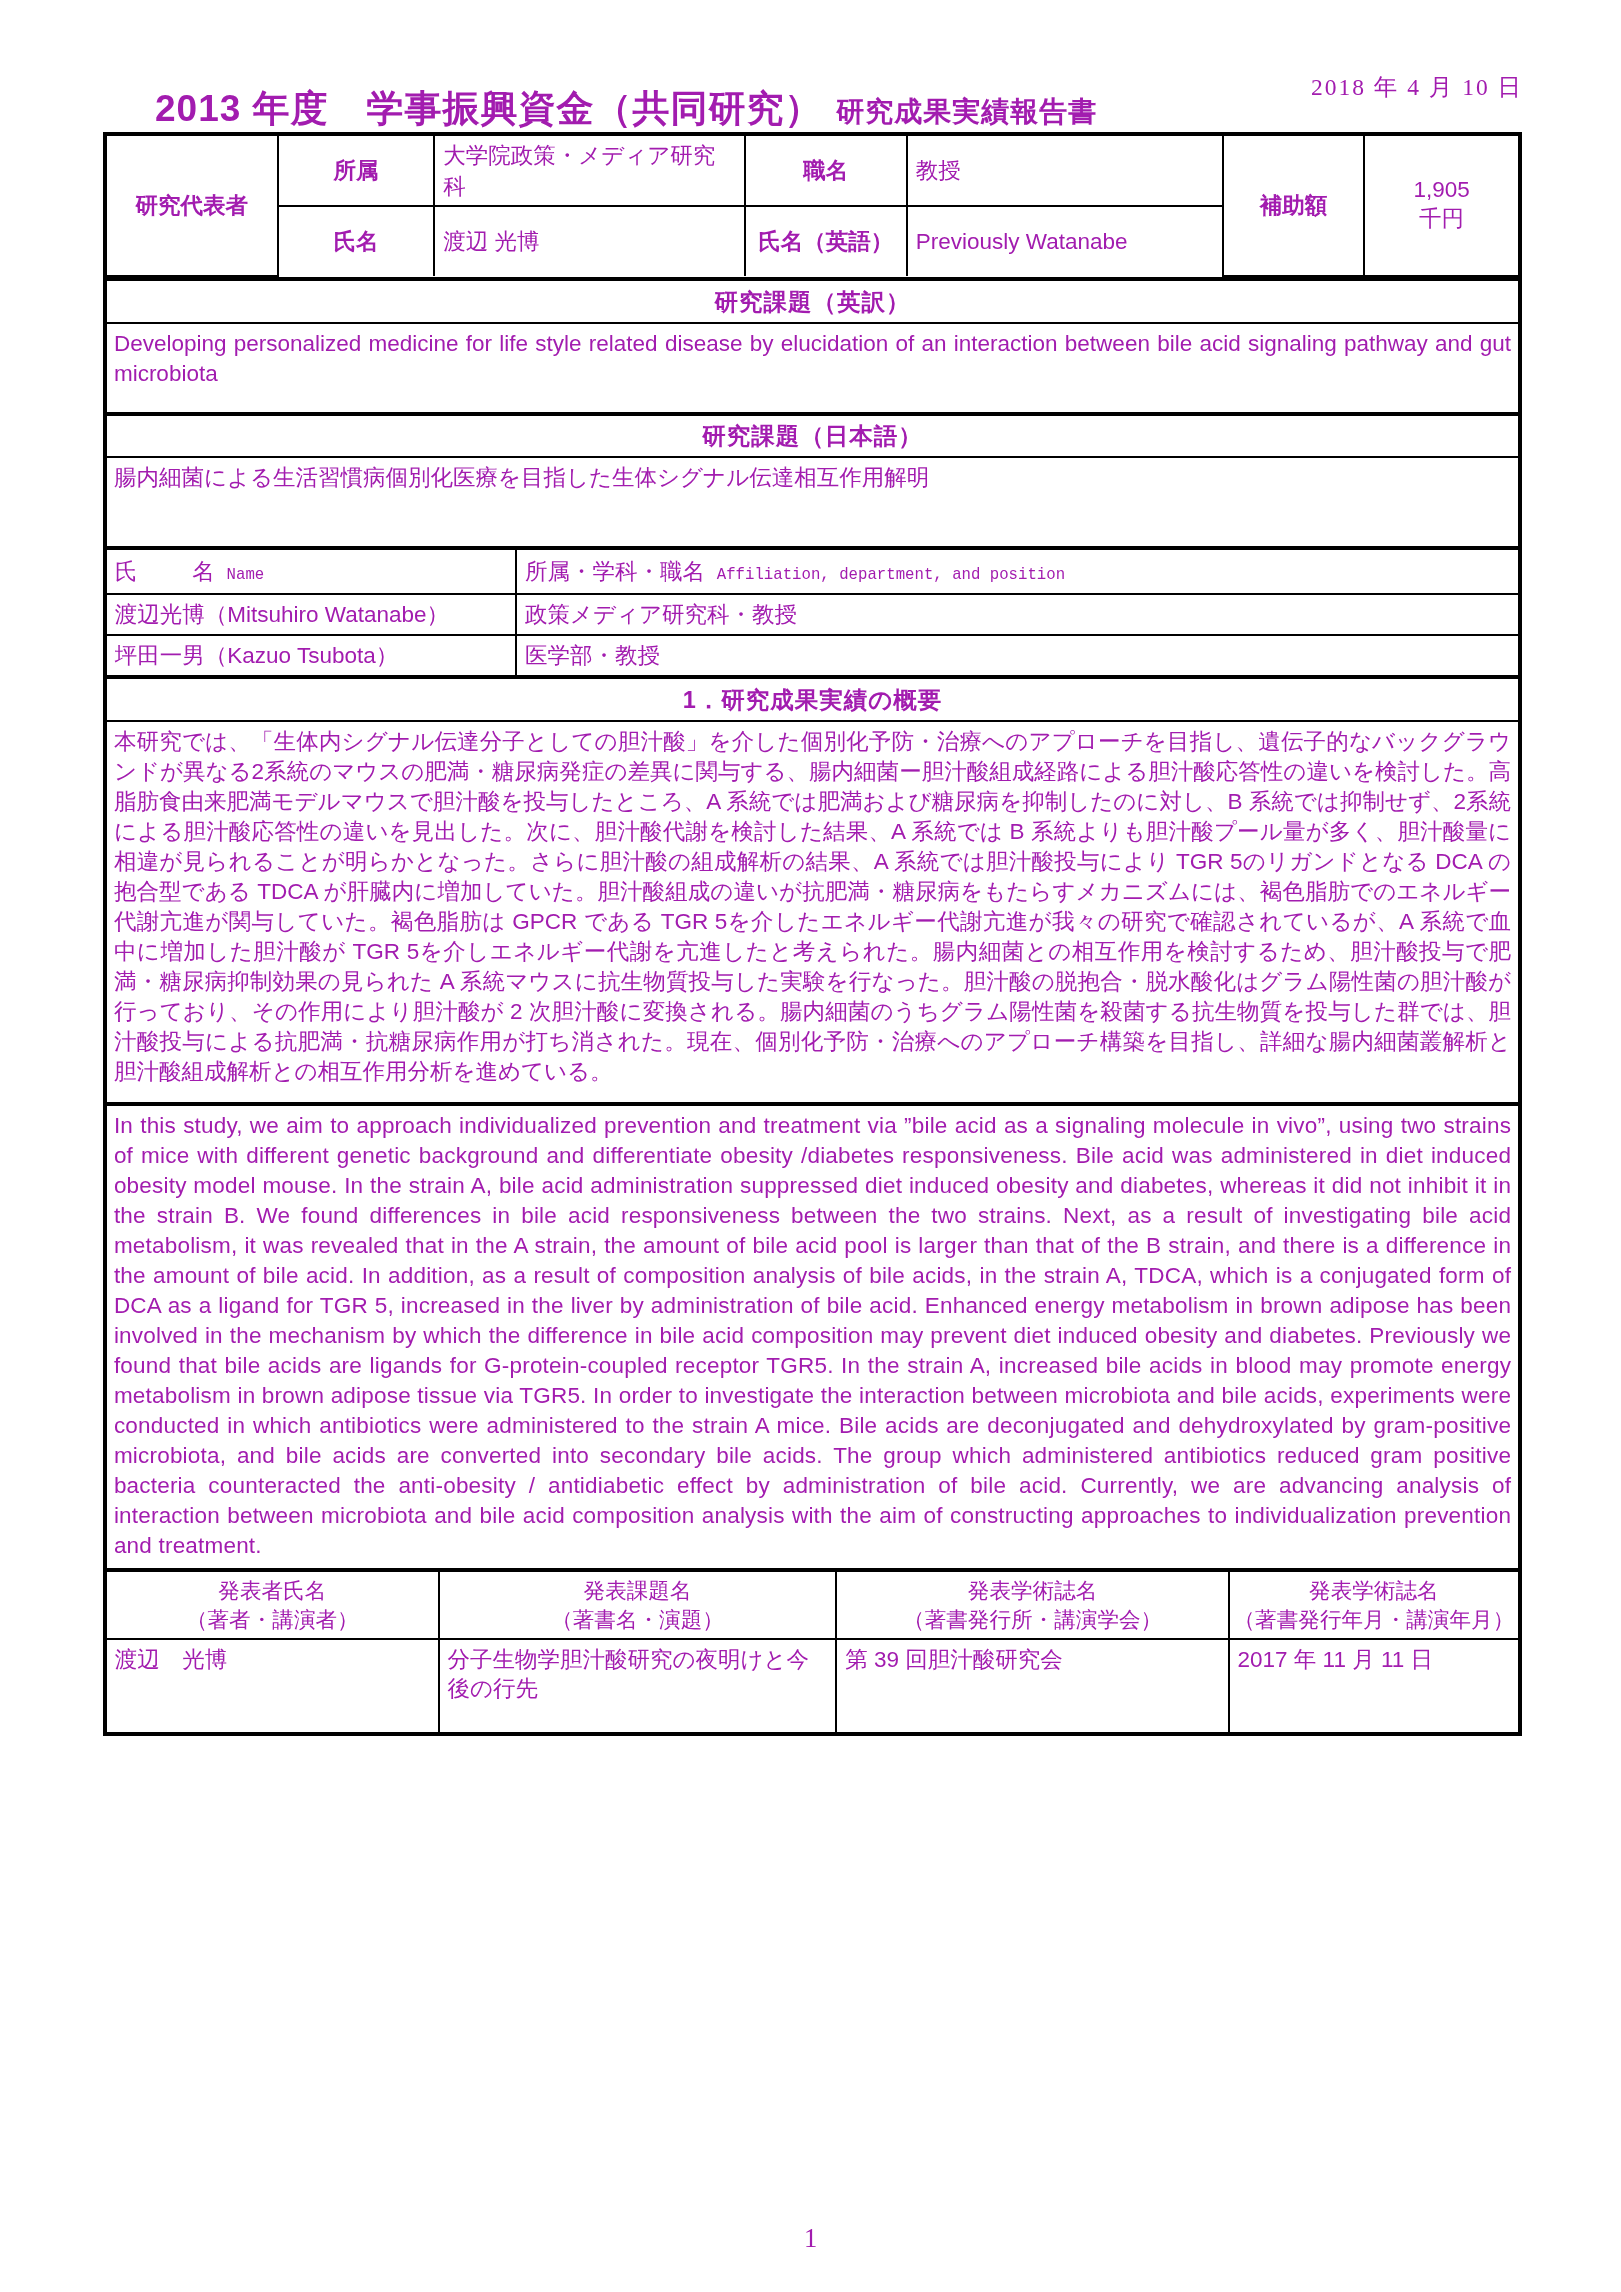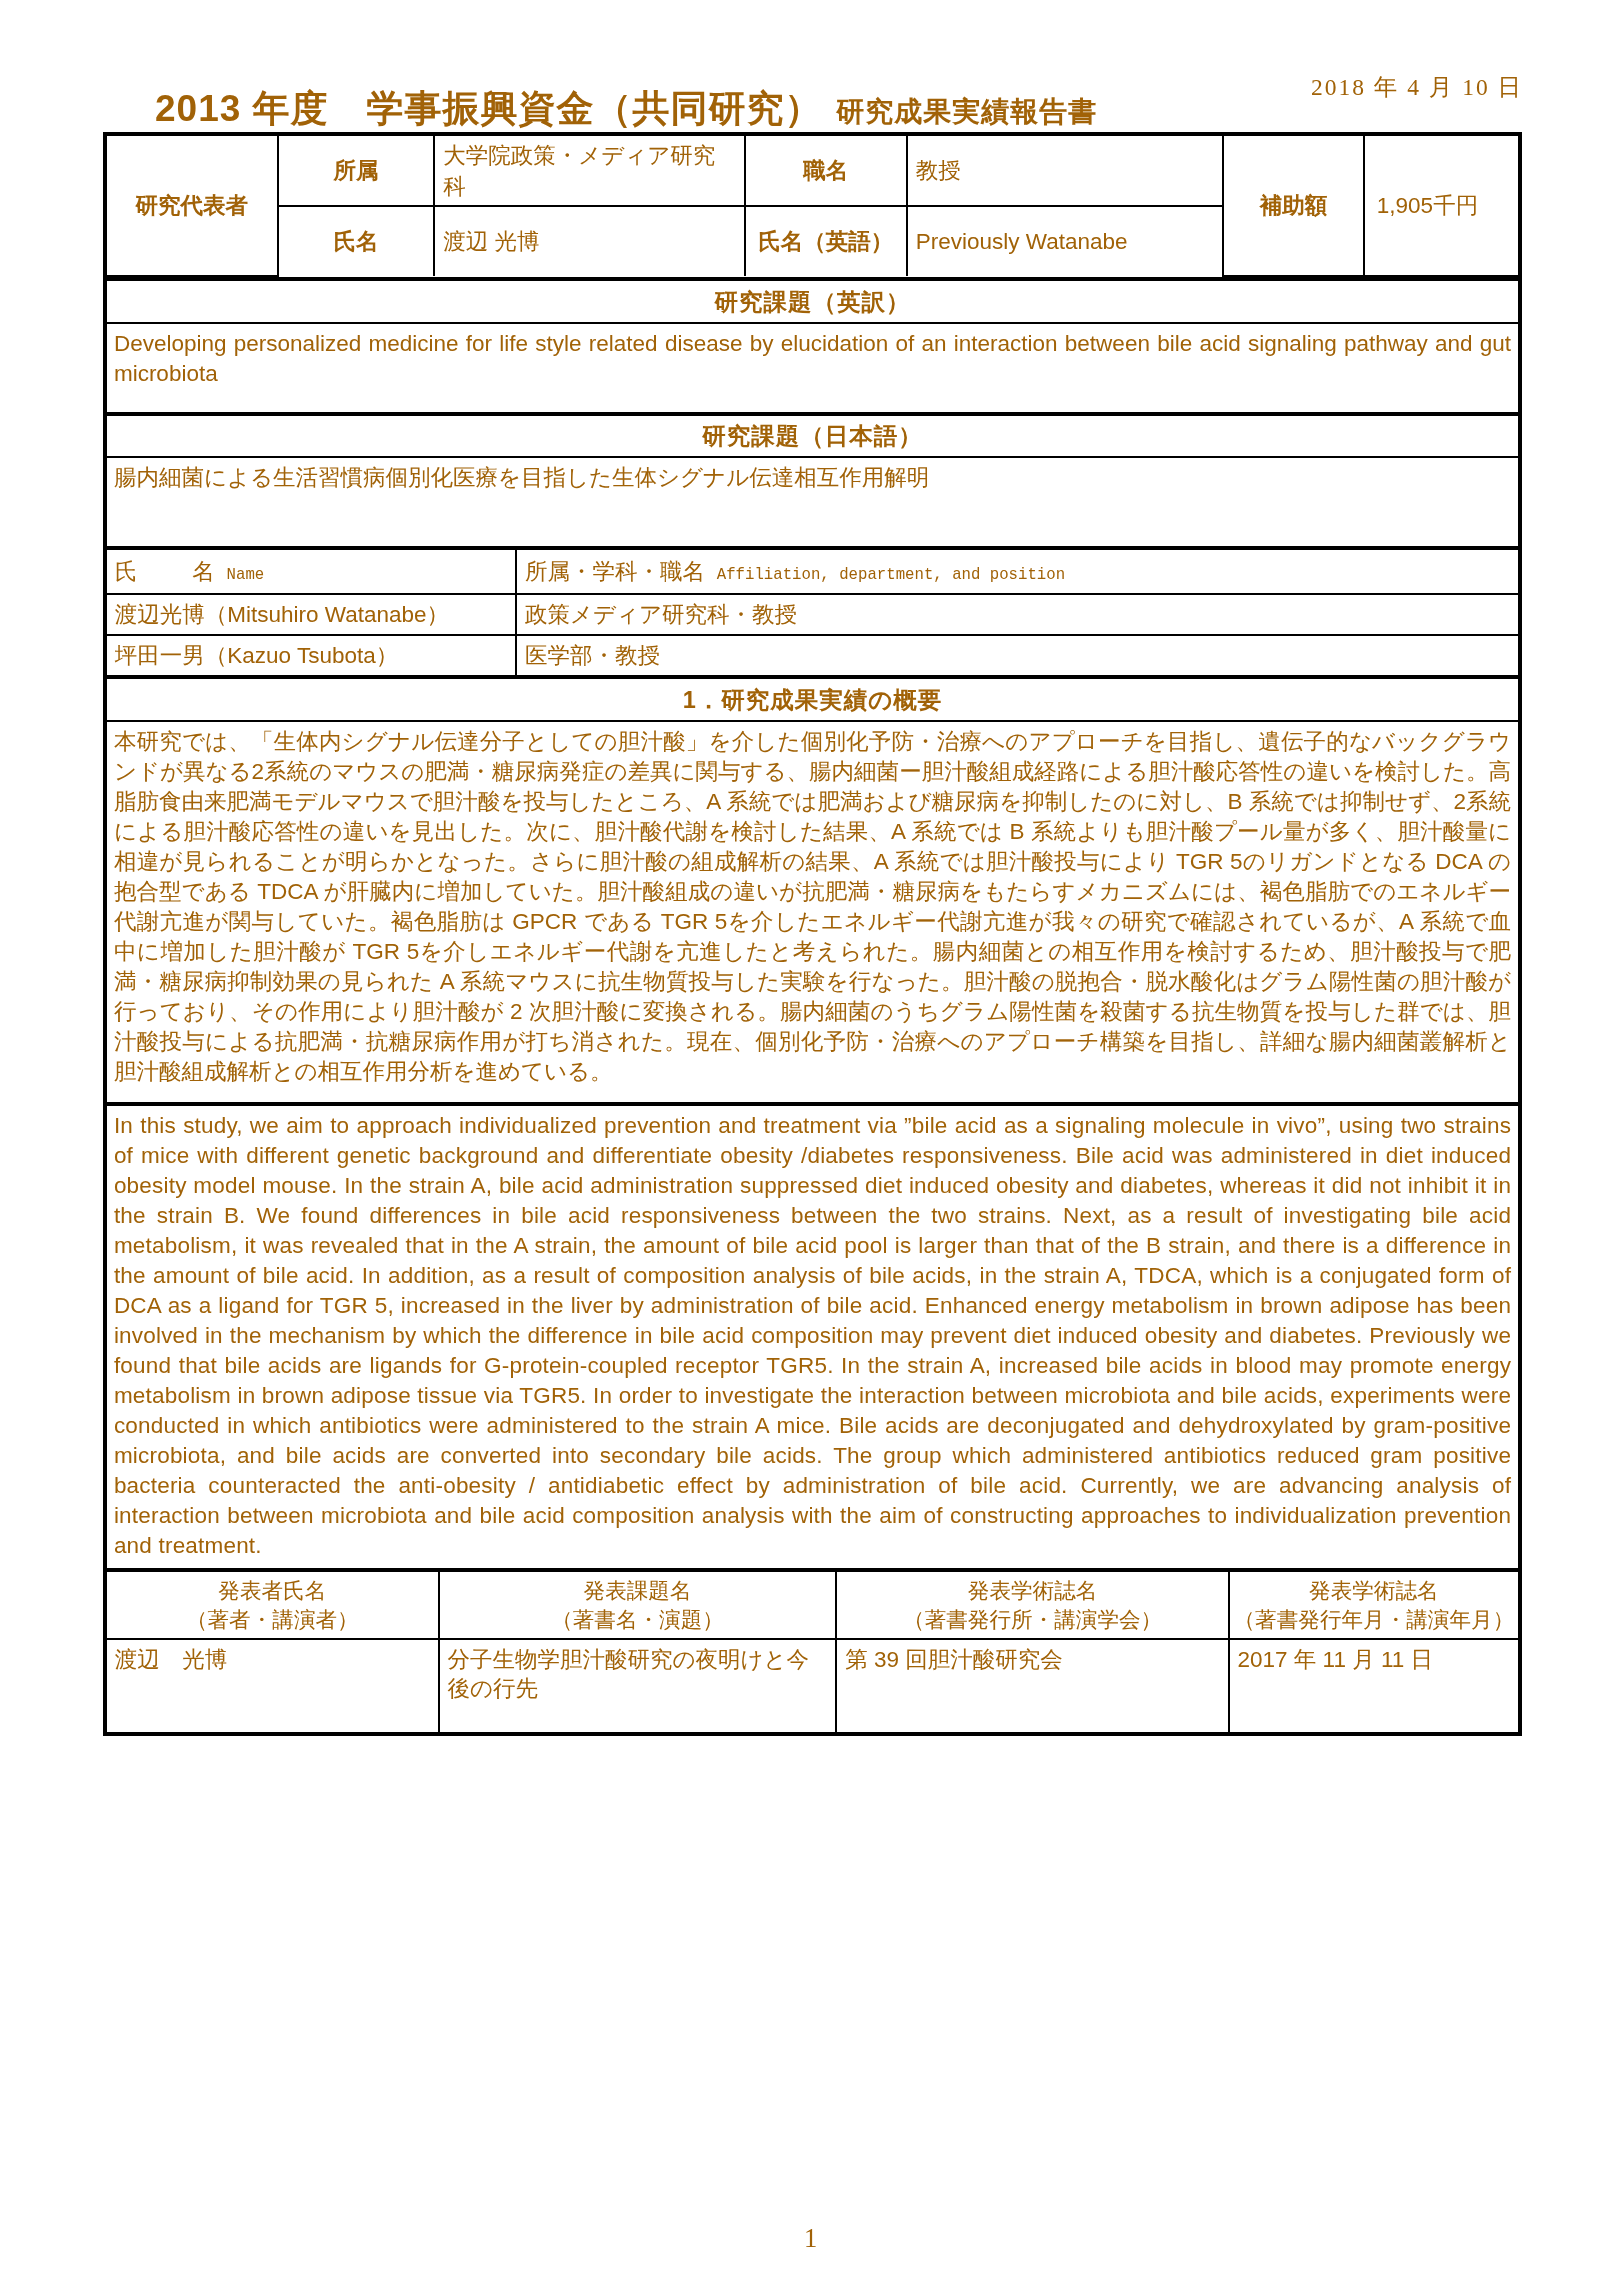--- a/index.html
+++ b/index.html
@@ -1,17 +1,17 @@
 <!DOCTYPE html>
 <html><head>
 <meta charset="utf-8">
 <style>
   html,body{margin:0;padding:0;background:#ffffff;}
   .page{
-    position:relative;width:1621px;height:2293px;background:#fff;color:#a16207;
+    position:relative;width:1621px;height:2293px;background:#fff;color:#a21caf;
     font-family:"Liberation Sans","DejaVu Sans",sans-serif;overflow:hidden;
   }
   
   .report-date{
     position:absolute;top:71px;right:98px;
     font-family:"Liberation Serif","DejaVu Serif",serif;
     font-size:23.5px;letter-spacing:2px;white-space:nowrap;
   }
   .titlebar{position:absolute;top:84px;left:155px;white-space:nowrap;}
   .title-main{font-size:37px;font-weight:bold;letter-spacing:1px;}
@@ -22,21 +22,21 @@
   .sec:last-child{border-bottom:none;}
   table.grid{border-collapse:collapse;width:100%;table-layout:fixed;}
   table.grid td{border:2px solid #000;font-size:22.5px;padding:2px 7.8px;overflow:hidden;}
   table.grid tr td:first-child{border-left:none;}
   table.grid tr td:last-child{border-right:none;}
   table.grid tr:first-child td{border-top:none;}
   table.grid tr:last-child td{border-bottom:none;}
   
   .rep-table td{height:65px;}
   .lbl{font-weight:bold;text-align:center;}
-  .amt{display:flex;justify-content:flex-start;align-items:center;padding:0 3.9px;}
+  .amt{display:flex;justify-content:flex-end;align-items:center;padding:0 3.9px;flex-direction:column;}
   
   .sec-header{
     text-align:center;font-size:23.5px;font-weight:bold;
     padding:4.9px 0 3.9px 0;border-bottom:2px solid #000;letter-spacing:1px;
   }
   .sec-body{padding:4.9px 6.9px;font-size:22.5px;line-height:30px;}
   .body-jatitle{height:78px;}
   .body-entitle{height:78px;text-align:justify;}
   .body-jatext{min-height:370px;text-align:justify;}
   .body-entext{min-height:453px;text-align:justify;letter-spacing:0.2px;}

